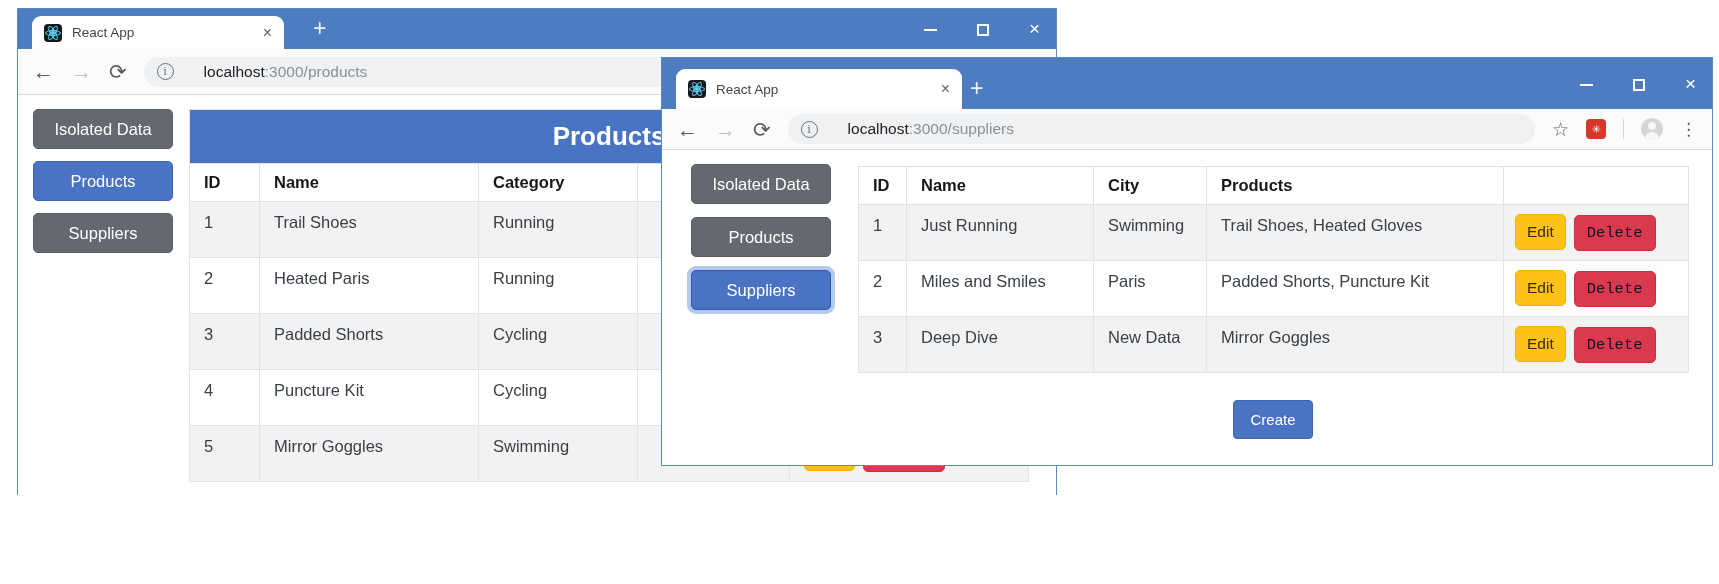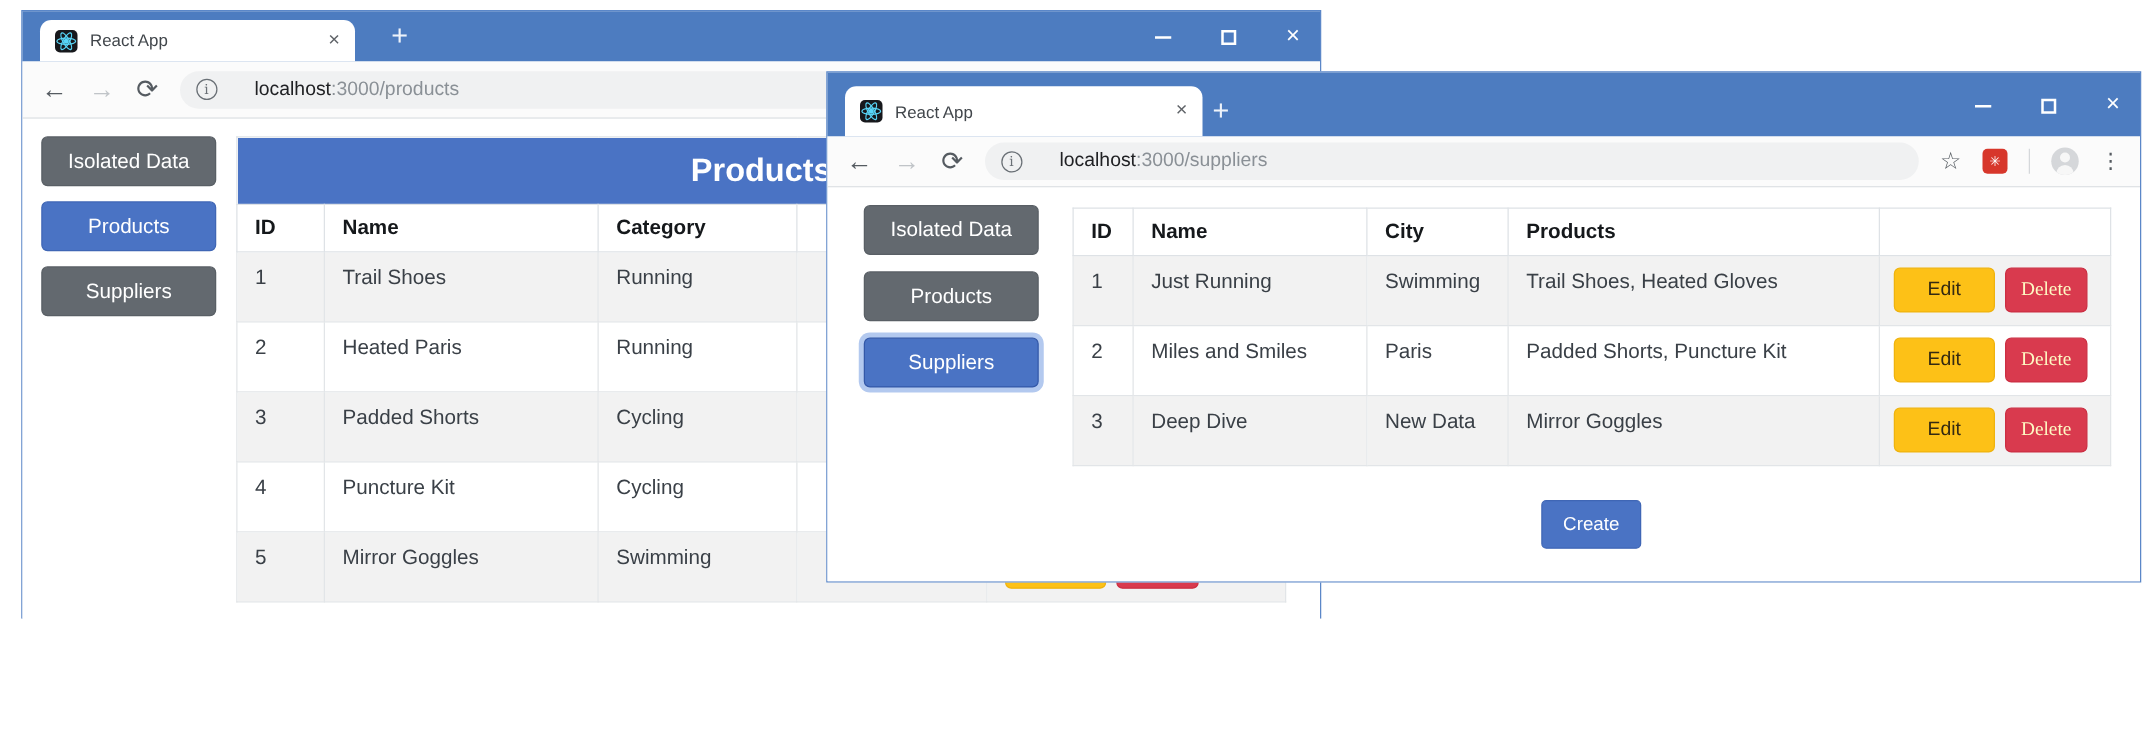--- a/index.html
+++ b/index.html
@@ -93,23 +93,23 @@
                   text-align:center; border:none; overflow:hidden; white-space:nowrap; }
   .grid thead th.colhead { height:38px; padding:0 14px; text-align:left; font-size:16.5px;
                            color:#15181b; border:1px solid #dee2e6; background:#fff; }
   .grid td { height:56px; padding:11px 14px; vertical-align:top; font-size:16.5px; color:#3a4047;
              border:1px solid #e2e5e8; overflow:hidden; white-space:nowrap; }
   .grid tbody tr:nth-child(odd) { background:#f2f2f2; }
   .grid td.actions { padding:9px 0 0 14px; }
   .w-front .grid td.actions { padding-left:11px; }
 
   .btn-edit { background:#fdc117; color:#342a12; border:1px solid #efb30d; border-radius:5px;
-              font-size:15.5px; font-family:inherit; padding:8px 26px; cursor:pointer; }
-  .btn-del  { background:#d93a4e; color:#fef9c3; border:1px solid #cc2f43; border-radius:5px;
-              font-size:15.5px; font-family:Liberation Serif, serif; padding:8px 12px; margin-left:8px; cursor:pointer; }
+              font-size:15.5px; font-family:inherit; padding:8px 11px; cursor:pointer; }
+  .btn-del  { background:#d93a4e; color:#0f172a; border:1px solid #cc2f43; border-radius:5px;
+              font-size:15.5px; font-family:Liberation Mono, monospace; padding:8px 12px; margin-left:8px; cursor:pointer; }
 
   .create-wrap { position:absolute; text-align:center; }
   .w-back  .create-wrap { left:171px; top:416px; width:839px; }
   .w-front .create-wrap { left:196px; top:250px; width:830px; }
   .btn-create { background:#4a73c4; color:#fff; border:1px solid #3f66b5; border-radius:4px;
                 font-size:15px; font-family:inherit; padding:10px 16px; cursor:pointer; }
 </style>
 </head>
 <body>
 

